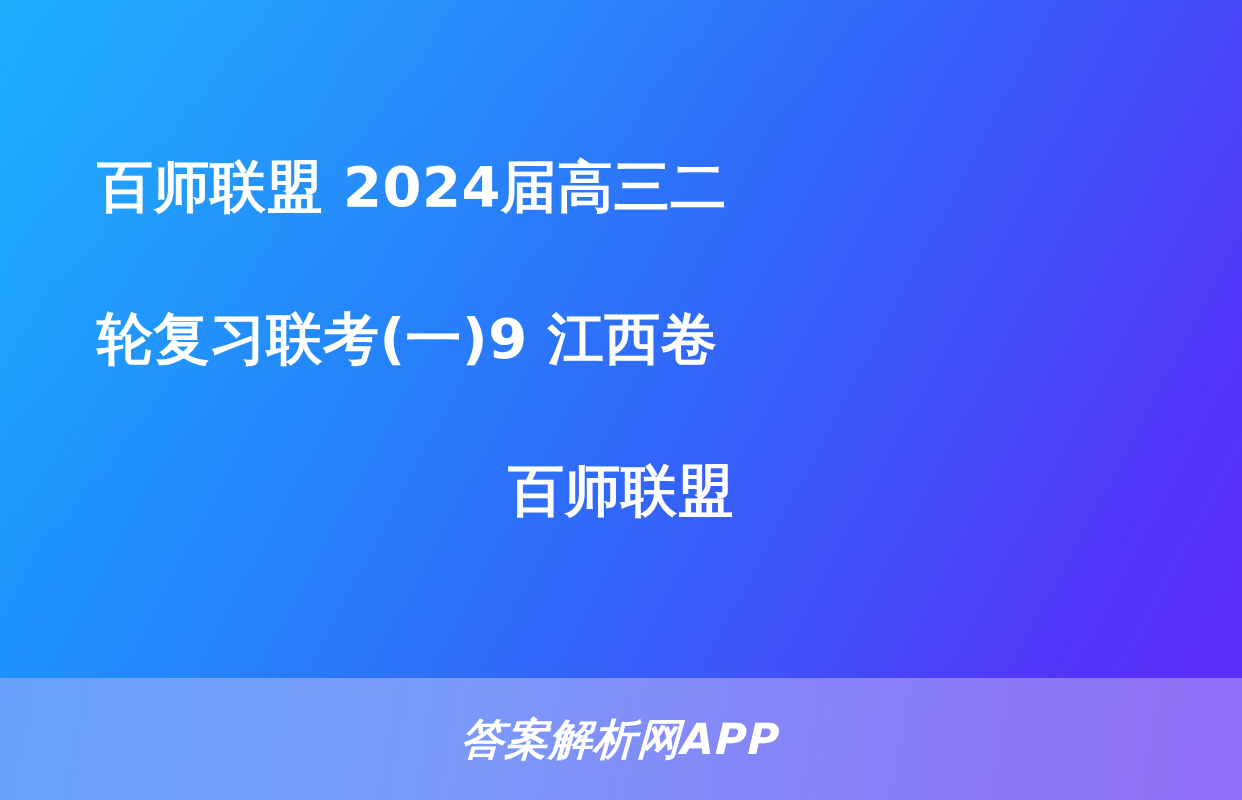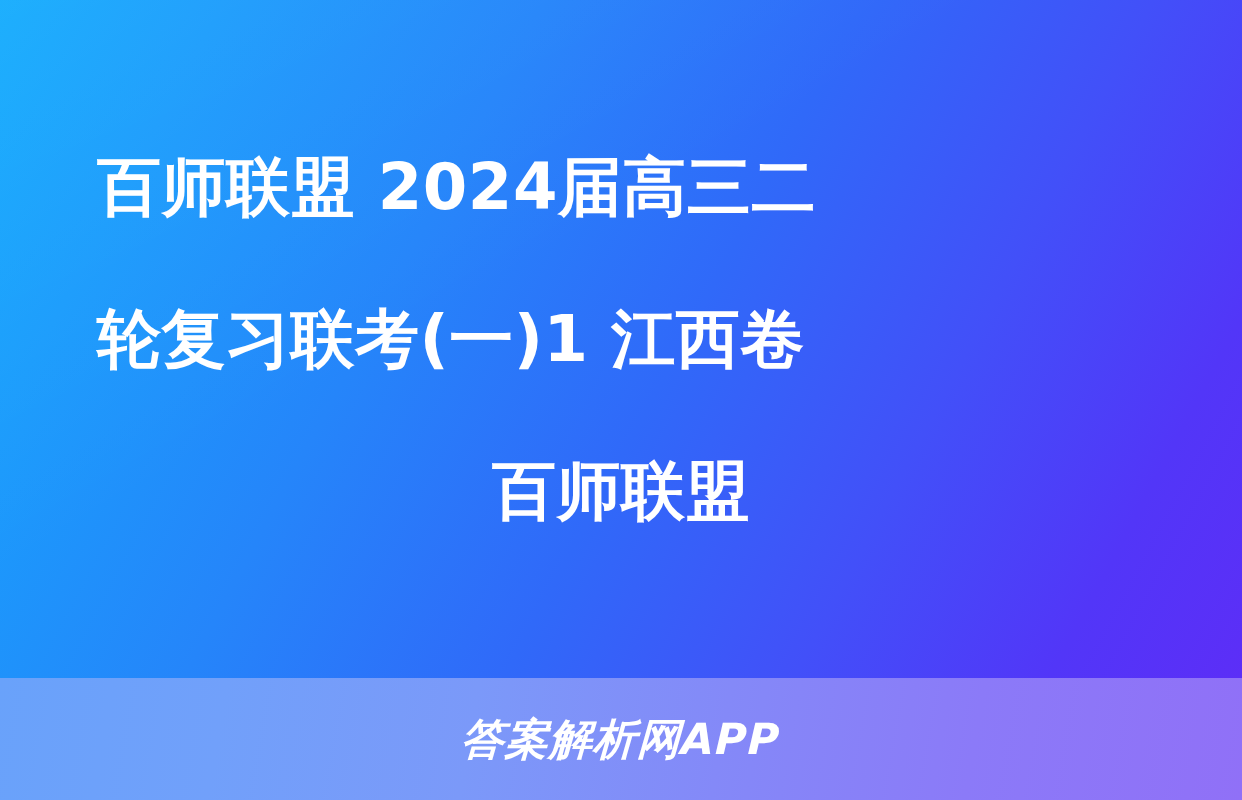--- a/index.html
+++ b/index.html
@@ -62,21 +62,21 @@
     z-index: 2;
     width: 1100px;
     padding: 0 12px;
     box-sizing: border-box;
     text-align: center;
   }
 
   .title-line {
     display: block;
     color: #ffffff;
-    font-size: 64px;
+    font-size: 56px;
     line-height: 152px;
     font-weight: 700;
     letter-spacing: 0.5px;
     white-space: nowrap;
     font-family: "DejaVu Sans", "Liberation Sans", sans-serif;
   }
 
   .title-line.l1 { text-align: left;   padding-left: 14px; }
   .title-line.l2 { text-align: left;   padding-left: 14px; }
   .title-line.l3 { text-align: center; }
@@ -112,21 +112,21 @@
   }
 </style>
 </head>
 <body>
 
 <div class="poster">
 
   <div class="hero">
     <div class="title-block">
       <span class="title-line l1">百师联盟 2024届高三二</span>
-      <span class="title-line l2">轮复习联考(一)1 江西卷</span>
+      <span class="title-line l2">轮复习联考(一)9 江西卷</span>
       <span class="title-line l3">百师联盟</span>
     </div>
   </div>
 
   <div class="footer">
     <span class="watermark">答案解析网APP</span>
   </div>
 
 </div>
 

